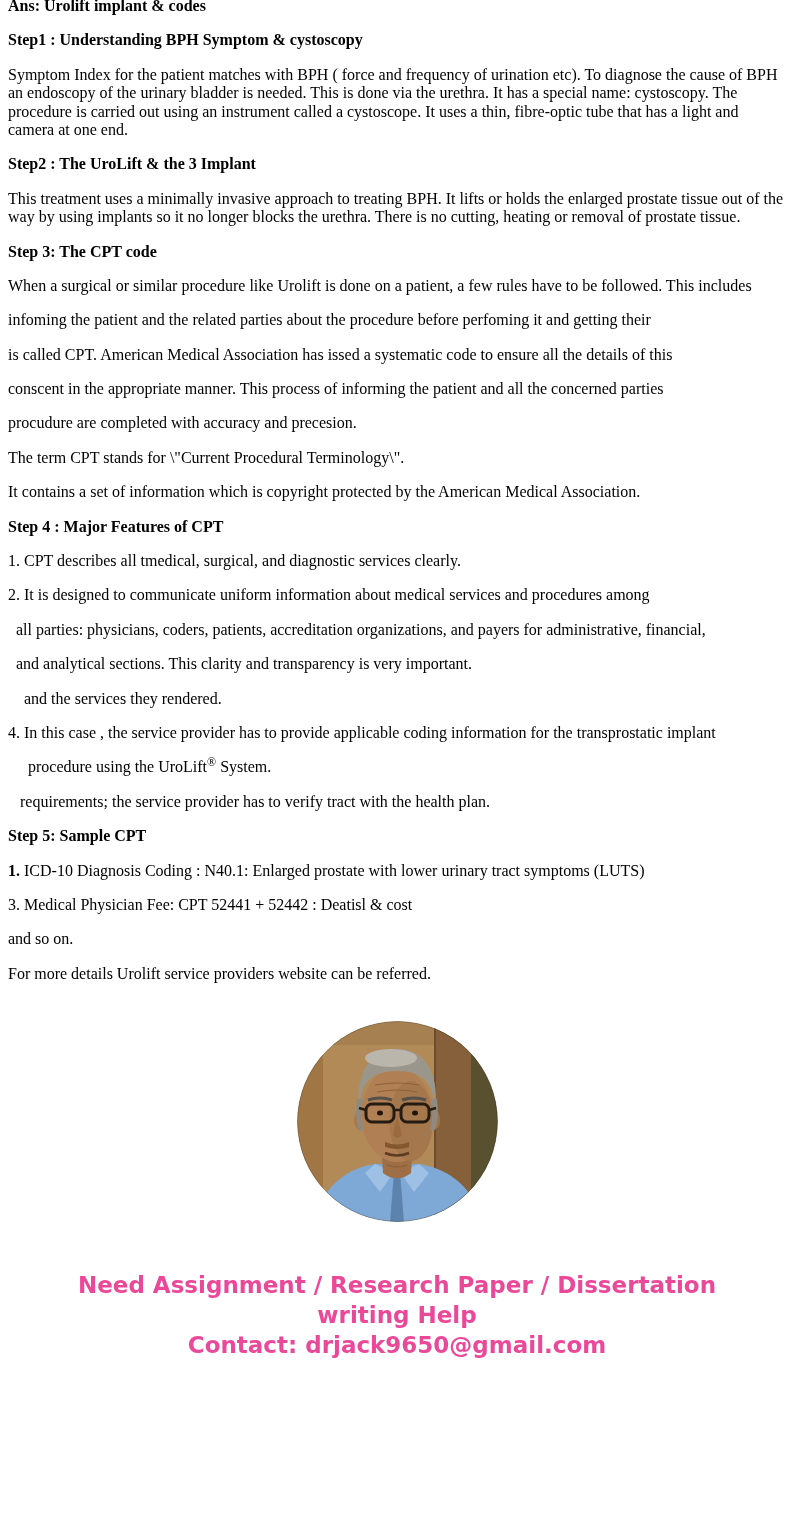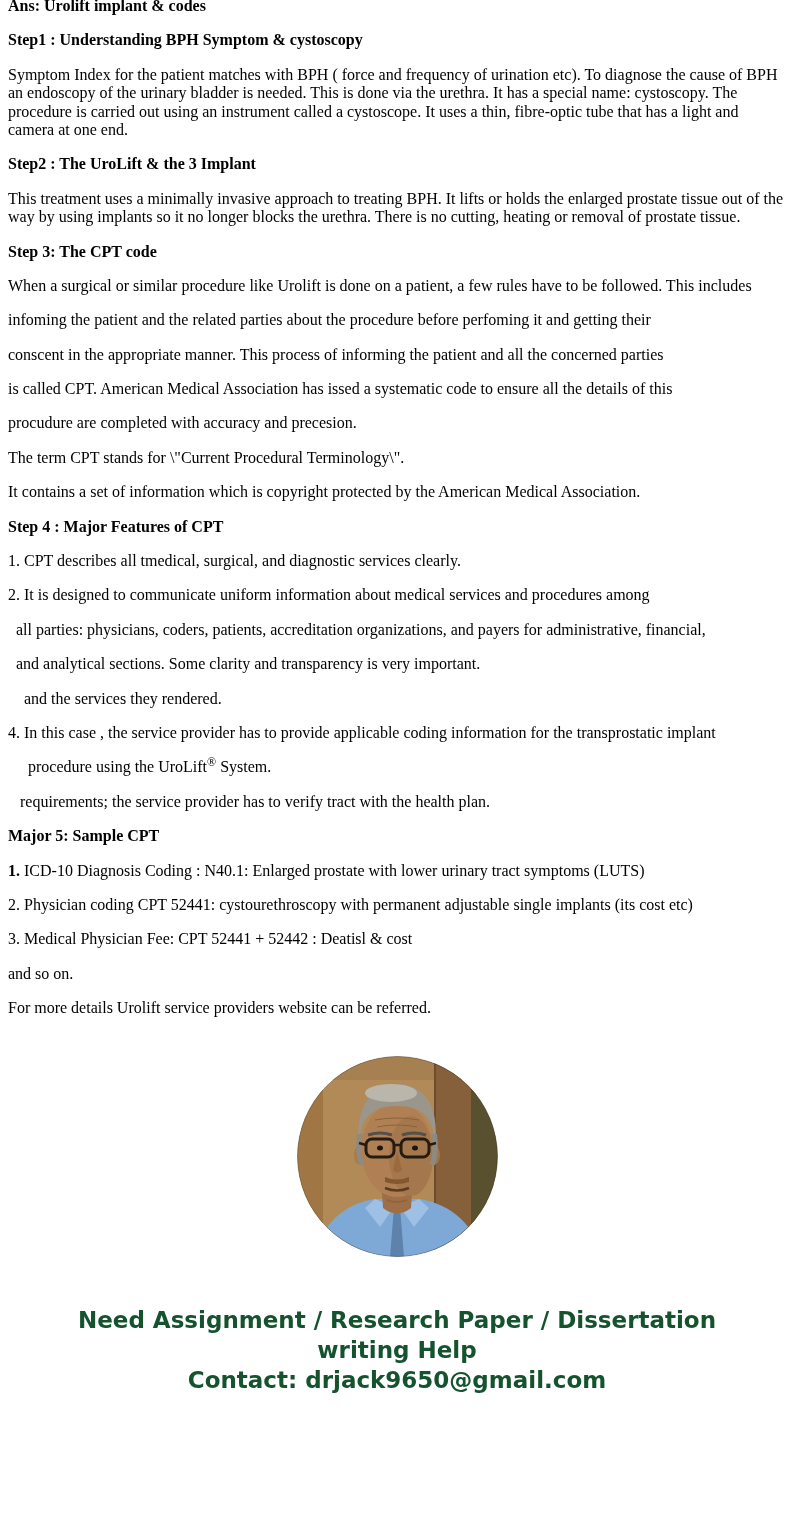--- a/index.html
+++ b/index.html
@@ -32,57 +32,56 @@
     line-height: 0;
   }
   .photo-wrap svg { display: inline-block; }
   .footer {
     margin-top: 48px;
     text-align: center;
     font-family: "DejaVu Sans", sans-serif;
     font-weight: bold;
     font-size: 23px;
     line-height: 30px;
-    color: #14532d;
+    color: #ec4899;
   }
 </style>
 </head>
 <body>
 
 <div class="doc">
   <p class="b first">Ans: Urolift implant &amp; codes</p>
 
   <p class="b">Step1 : Understanding BPH Symptom &amp; cystoscopy</p>
   <p>Symptom Index for the patient matches with BPH ( force and frequency of urination etc). To diagnose the cause of BPH an endoscopy of the urinary bladder is needed. This is done via the urethra. It has a special name: cystoscopy. The procedure is carried out using an instrument called a cystoscope. It uses a thin, fibre-optic tube that has a light and camera at one end.</p>
 
   <p class="b">Step2 : The UroLift &amp; the 3 Implant</p>
   <p>This treatment uses a minimally invasive approach to treating BPH. It lifts or holds the enlarged prostate tissue out of the way by using implants so it no longer blocks the urethra. There is no cutting, heating or removal of prostate tissue.</p>
 
   <p class="b">Step 3: The CPT code</p>
   <p>When a surgical or similar procedure like Urolift is done on a patient, a few rules have to be followed. This includes</p>
   <p>infoming the patient and the related parties about the procedure before perfoming it and getting their</p>
+  <p>is called CPT. American Medical Association has issed a systematic code to ensure all the details of this</p>
   <p>conscent in the appropriate manner. This process of informing the patient and all the concerned parties</p>
-  <p>is called CPT. American Medical Association has issed a systematic code to ensure all the details of this</p>
   <p>procudure are completed with accuracy and precesion.</p>
   <p>The term CPT stands for \"Current Procedural Terminology\".</p>
   <p>It contains a set of information which is copyright protected by the American Medical Association.</p>
 
   <p class="b">Step 4 : Major Features of CPT</p>
   <p>1. CPT describes all tmedical, surgical, and diagnostic services clearly.</p>
   <p>2. It is designed to communicate uniform information about medical services and procedures among</p>
   <p>  all parties: physicians, coders, patients, accreditation organizations, and payers for administrative, financial,</p>
-  <p>  and analytical sections. Some clarity and transparency is very important.</p>
+  <p>  and analytical sections. This clarity and transparency is very important.</p>
   <p>    and the services they rendered.</p>
   <p>4. In this case , the service provider has to provide applicable coding information for the transprostatic implant</p>
   <p><span>     procedure using the UroLift</span><sup>®</sup><span> System.</span></p>
   <p>   requirements; the service provider has to verify tract with the health plan.</p>
 
-  <p class="b">Major 5: Sample CPT</p>
+  <p class="b">Step 5: Sample CPT</p>
   <p><span class="b">1.</span><span> ICD-10 Diagnosis Coding : N40.1: Enlarged prostate with lower urinary tract symptoms (LUTS)</span></p>
-  <p>2. Physician coding CPT 52441: cystourethroscopy with permanent adjustable single implants (its cost etc)</p>
   <p>3. Medical Physician Fee: CPT 52441 + 52442 : Deatisl &amp; cost</p>
   <p>and so on.</p>
   <p>For more details Urolift service providers website can be referred.</p>
 </div>
 
 <div class="photo-wrap">
   <svg width="201" height="201" viewBox="0 0 201 201" aria-hidden="true">
     <defs>
       <clipPath id="avclip">
           <circle cx="100.5" cy="100.5" r="100"></circle>

